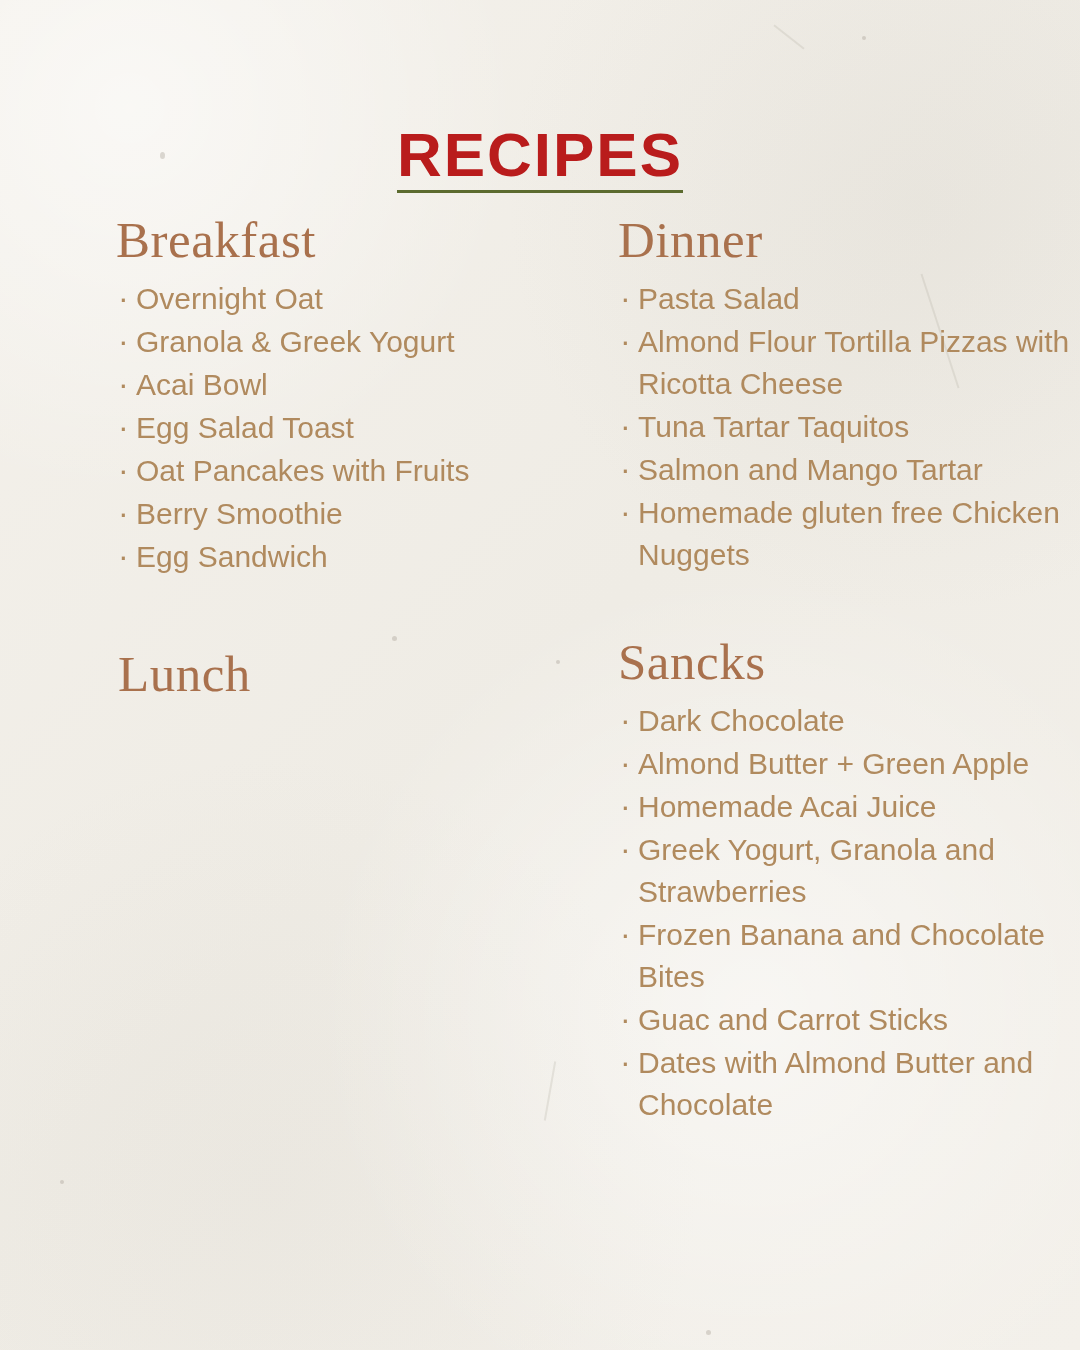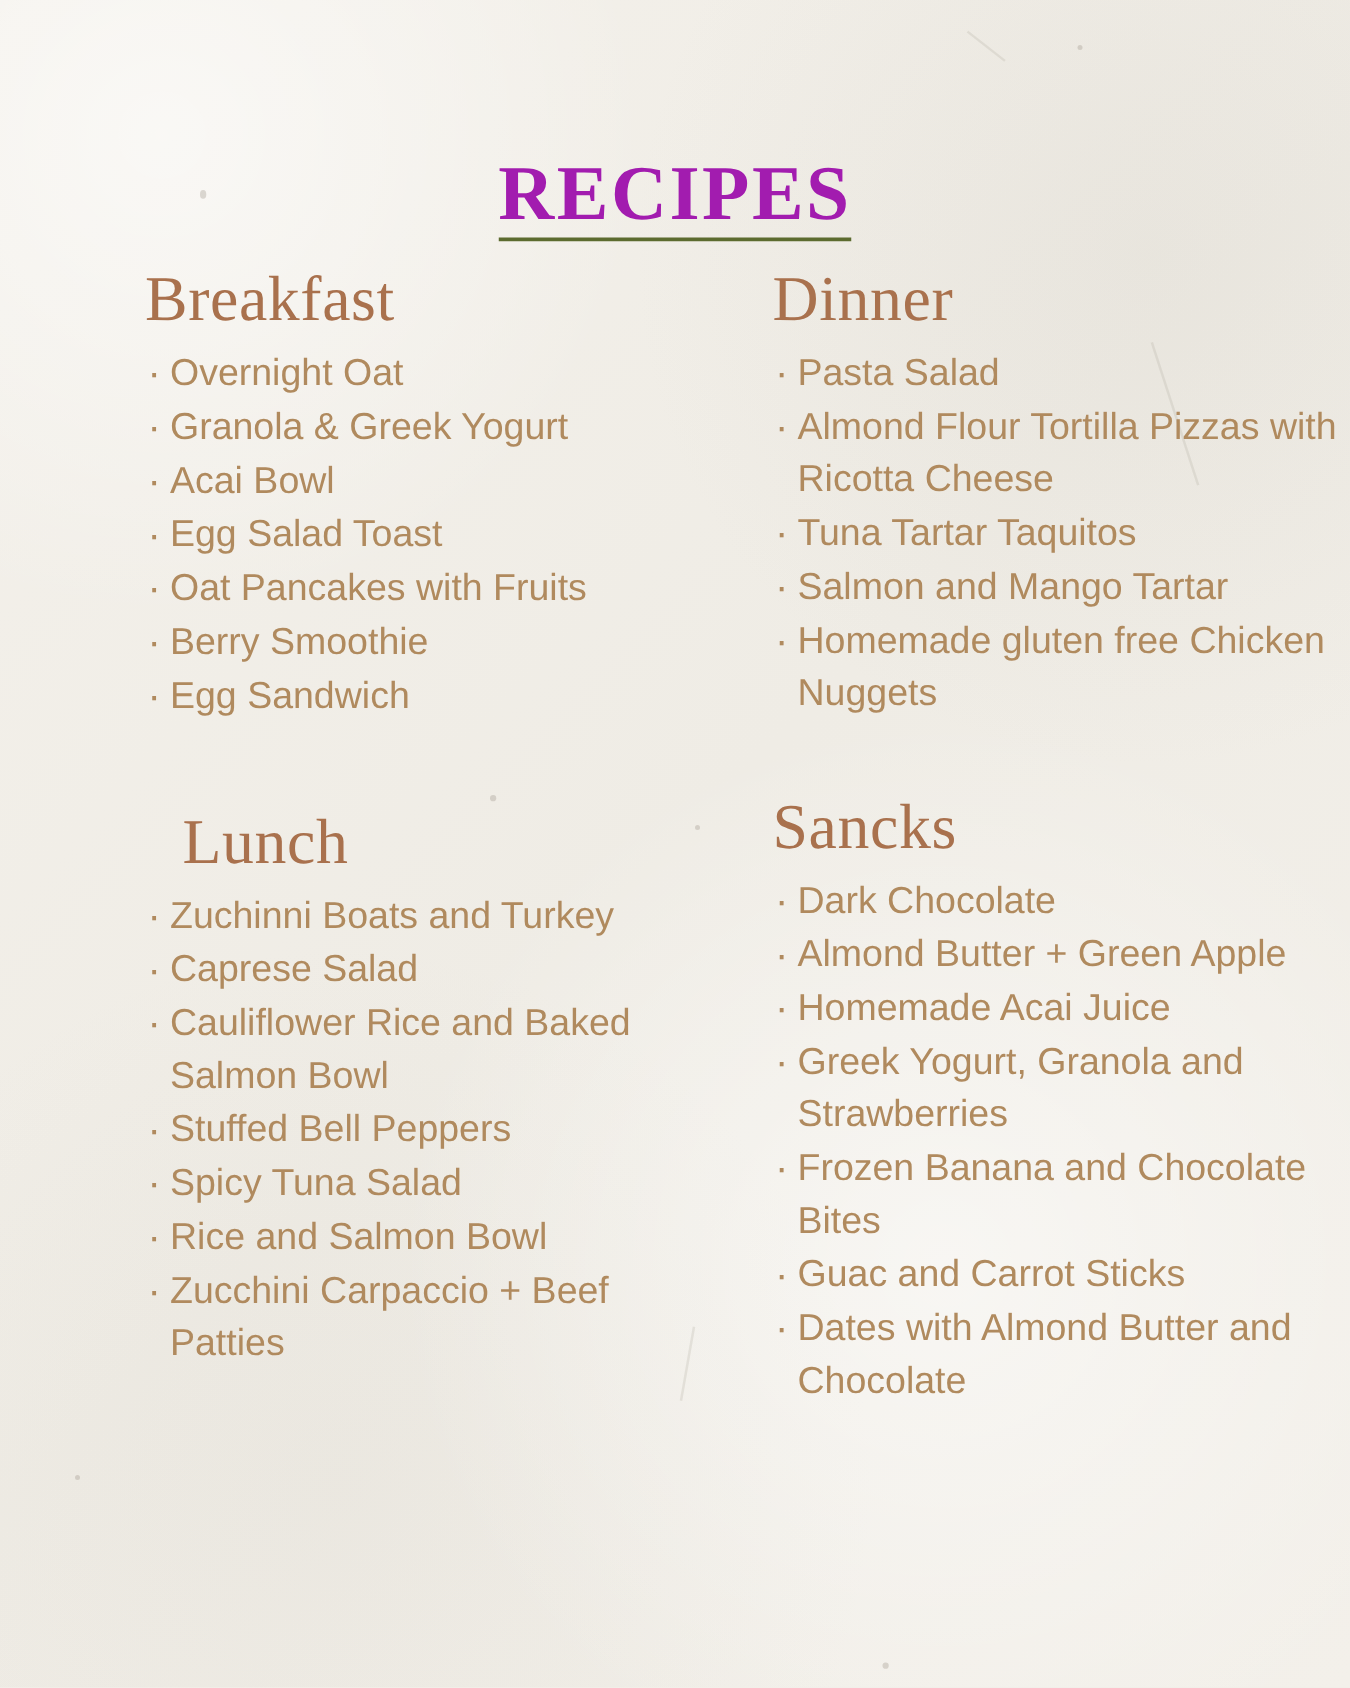--- a/index.html
+++ b/index.html
@@ -47,25 +47,25 @@
 
   .title-wrap {
     position: absolute;
     top: 82px;
     left: 0;
     width: 100%;
     text-align: center;
   }
   .title {
     display: inline-block;
-    font-family: Liberation Serif, serif;
+    font-family: Liberation Sans, sans-serif;
     font-size: 62px;
     font-weight: 700;
     letter-spacing: 2px;
-    color: #a21caf;
+    color: #b91c1c;
     border-bottom: 3px solid #5c6b2f;
     padding-bottom: 4px;
     line-height: 1.0;
   }
 
   .columns {
     position: absolute;
     top: 212px;
     left: 0;
     width: 1080px;
@@ -91,21 +91,20 @@
     font-family: "Liberation Serif", serif;
     font-size: 51px;
     font-weight: 400;
     color: #a9714d;
     letter-spacing: 0.5px;
     margin: 0 0 10px 0;
     line-height: 1.1;
   }
   .section-heading.indent {
     padding-left: 2px;
-    margin-left: 28px;
   }
   ul.items {
     list-style: none;
     margin: 0;
     padding: 0;
   }
   ul.items li {
     position: relative;
     font-family: "Liberation Sans", sans-serif;
     font-size: 30px;
@@ -174,29 +173,20 @@
           <li>Acai Bowl</li>
           <li>Egg Salad Toast</li>
           <li>Oat Pancakes with Fruits</li>
           <li>Berry Smoothie</li>
           <li>Egg Sandwich</li>
         </ul>
       </div>
 
       <div class="section" id="lunch-section">
         <h2 class="section-heading indent">Lunch</h2>
-        <ul class="items">
-          <li>Zuchinni Boats and Turkey</li>
-          <li>Caprese Salad</li>
-          <li>Cauliflower Rice and Baked Salmon Bowl</li>
-          <li>Stuffed Bell Peppers</li>
-          <li>Spicy Tuna Salad</li>
-          <li>Rice and Salmon Bowl</li>
-          <li>Zucchini Carpaccio + Beef Patties</li>
-        </ul>
       </div>
 
     </div>
 
     <div class="col col-right">
 
       <div class="section" id="dinner-section">
         <h2 class="section-heading">Dinner</h2>
         <ul class="items">
           <li>Pasta Salad</li>

